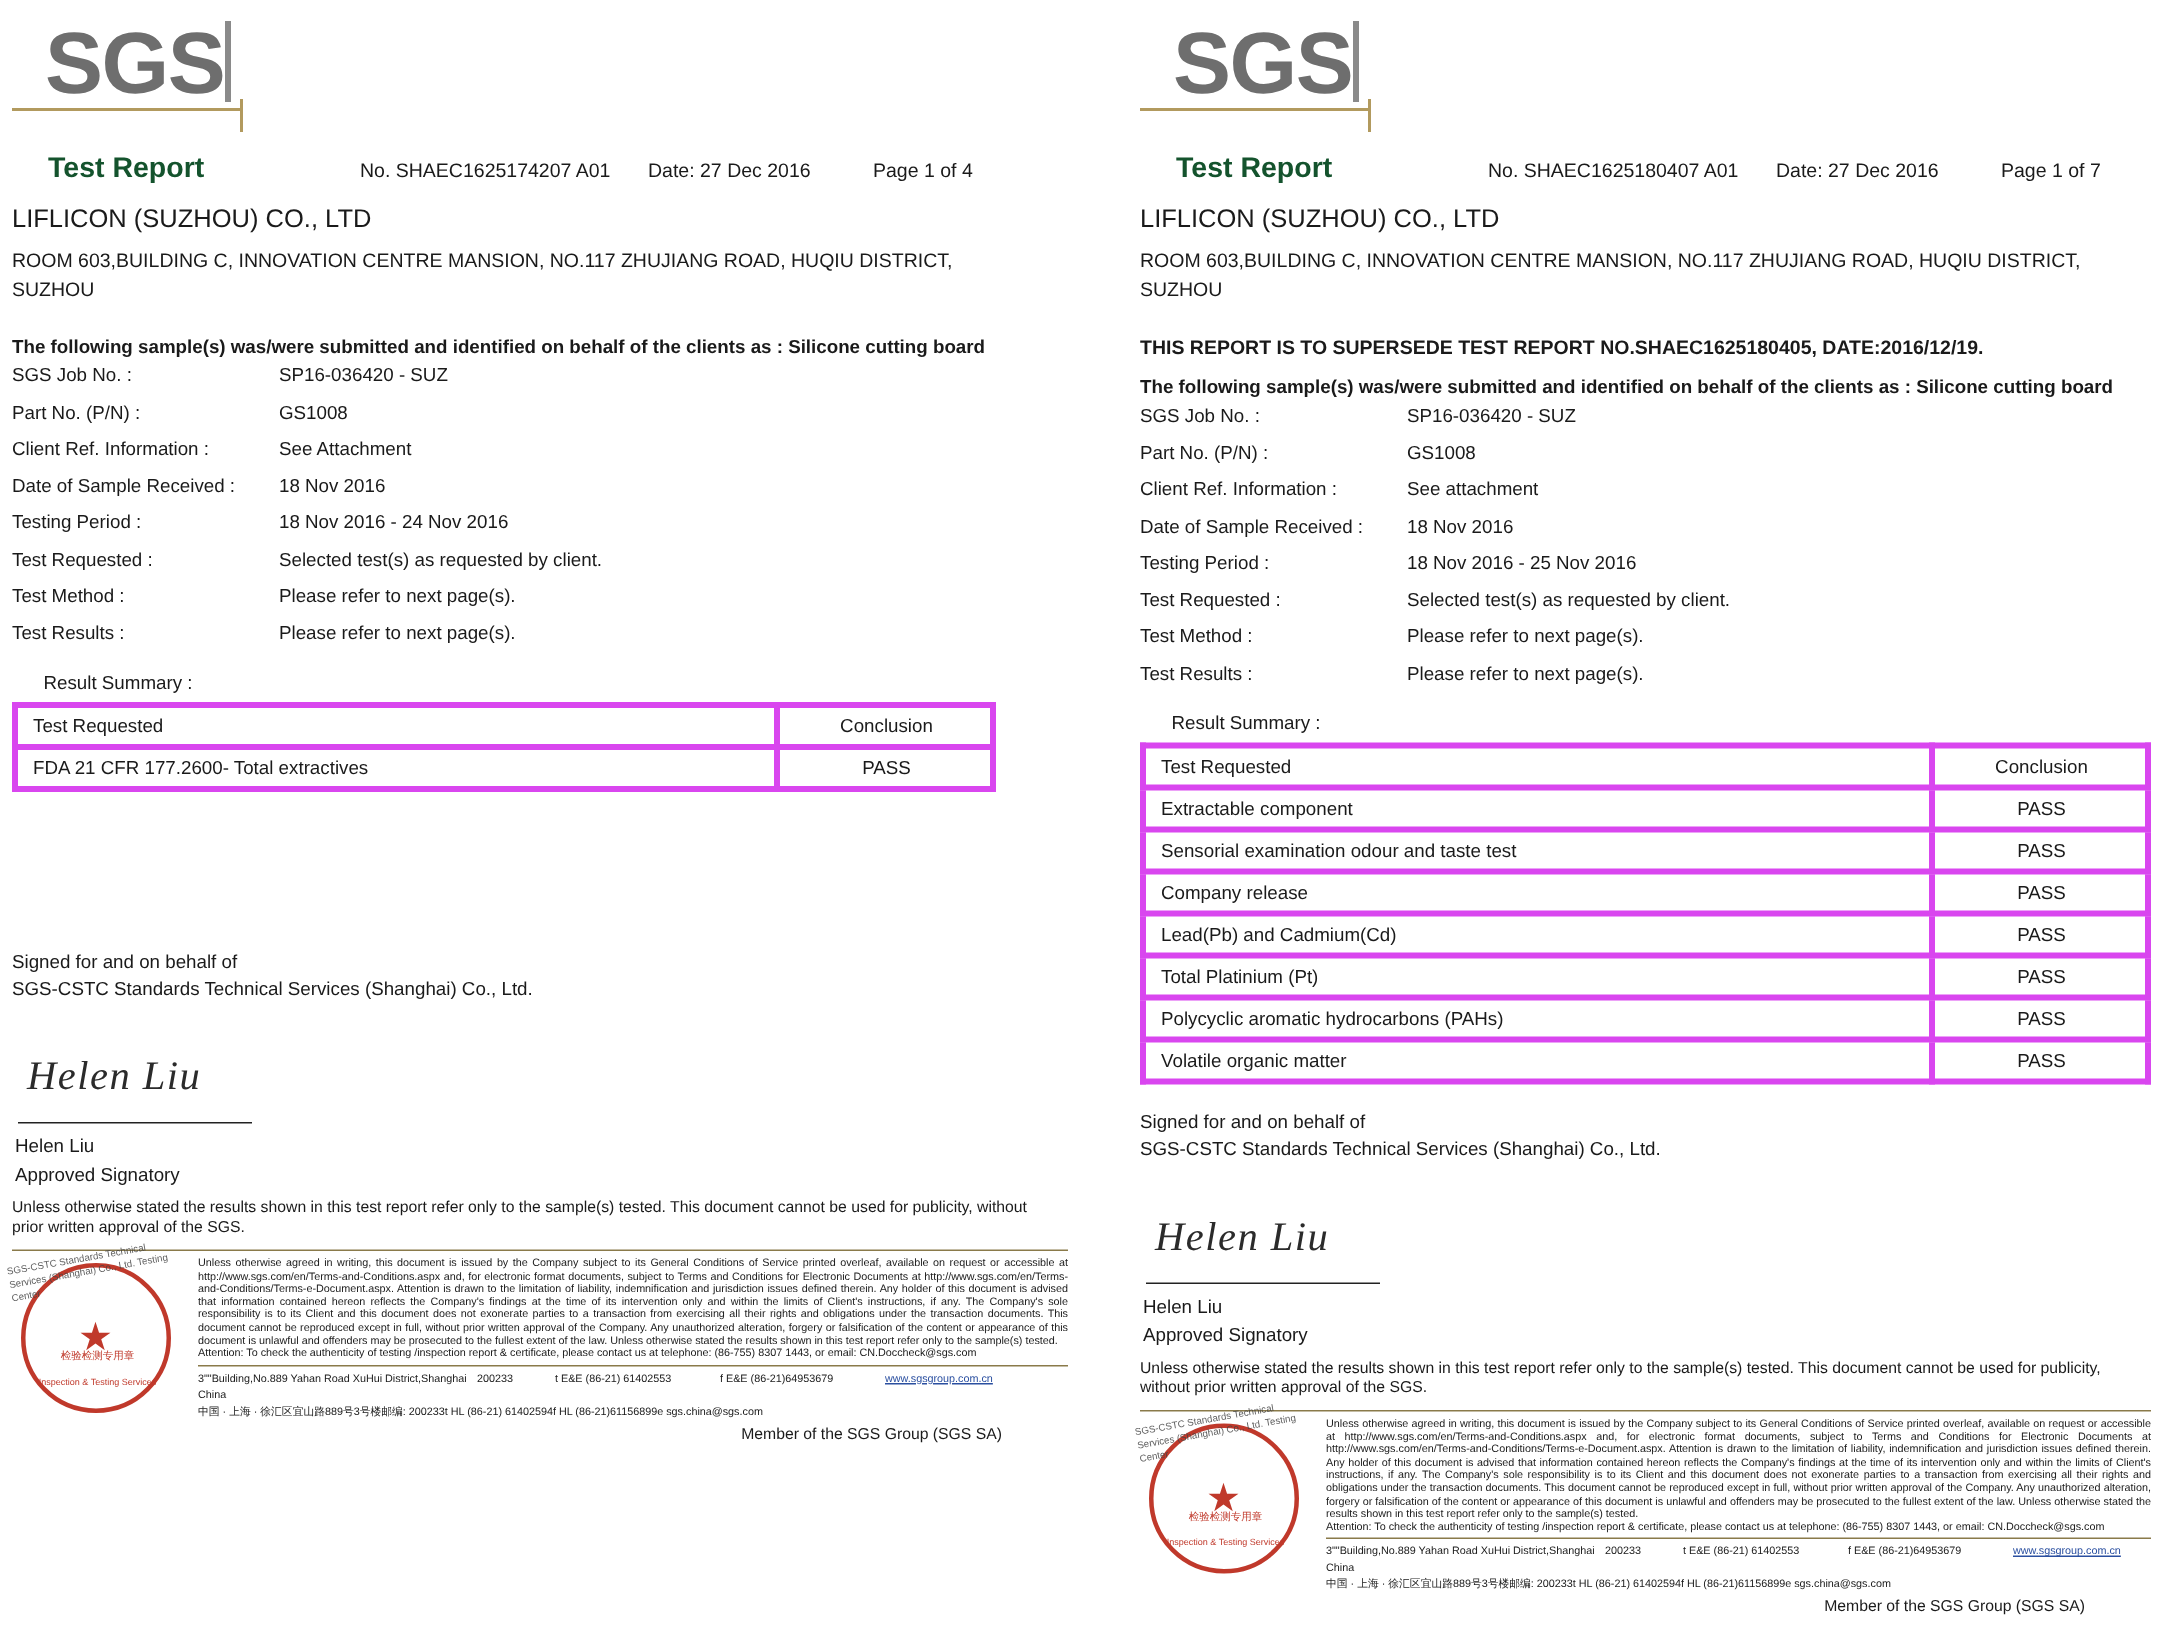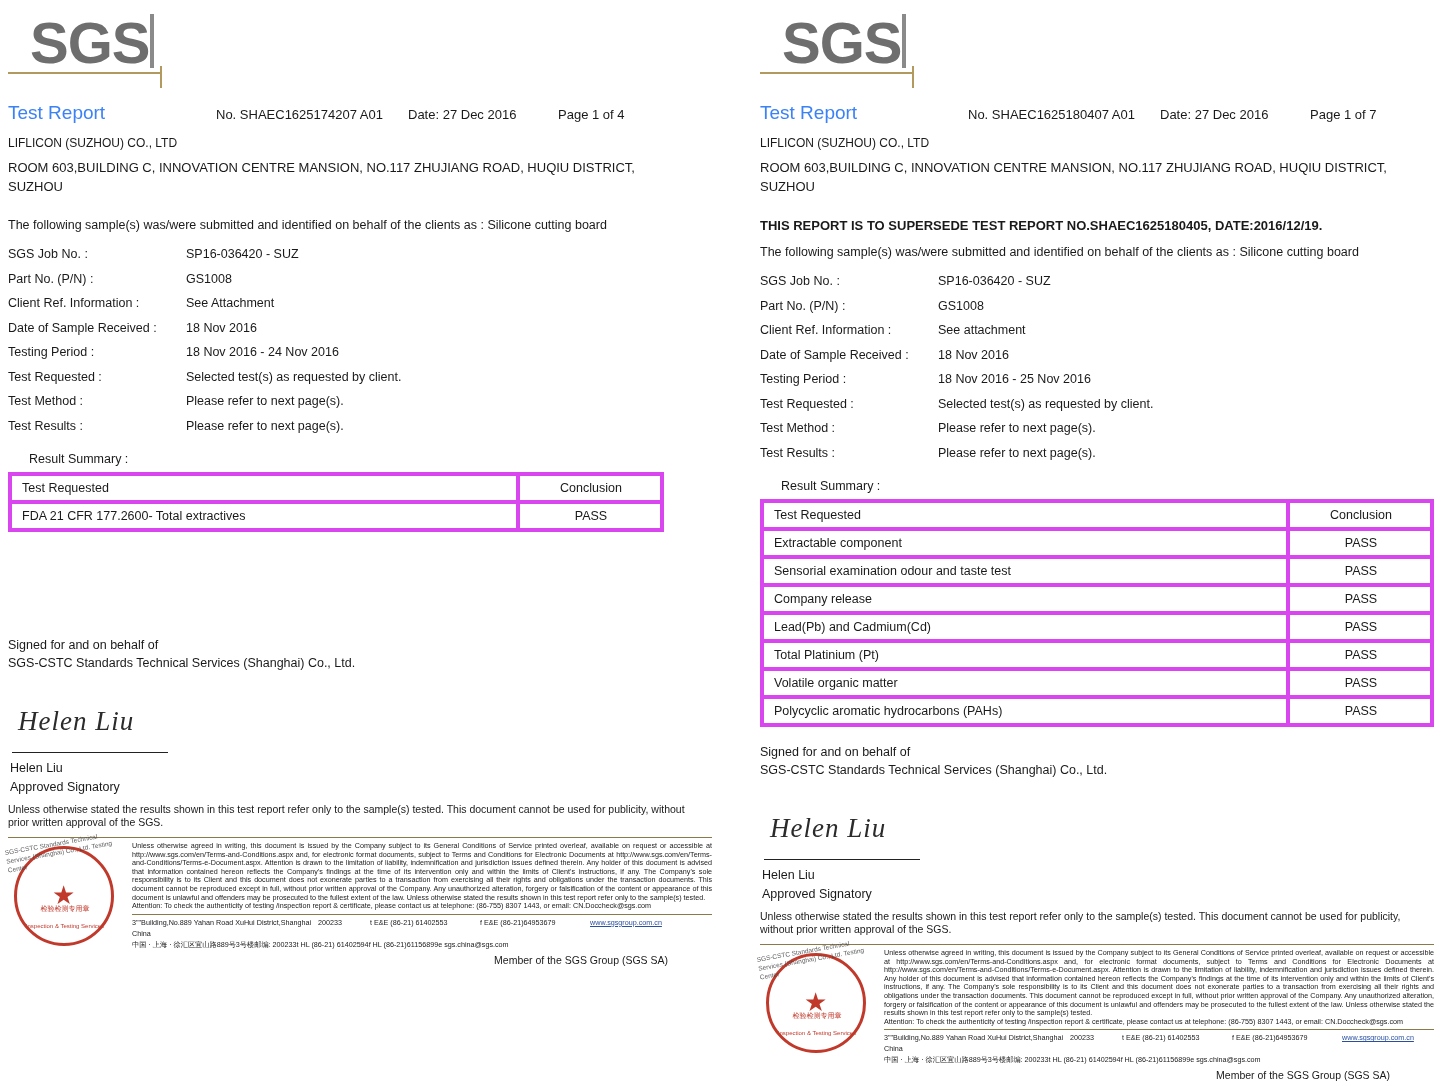--- a/index.html
+++ b/index.html
@@ -75,54 +75,55 @@
 
   
   .title-row {
     display: flex;
     align-items: baseline;
     margin-top: 14px;
     margin-bottom: 12px;
   }
   .doc-title {
     font-size: 19px;
-    font-weight: normal;
-    color: #3b82f6;
+    font-weight: bold;
+    color: #14532d;
     width: 208px;
+    margin-left: 24px;
   }
   .doc-no {
     font-size: 13px;
     width: 192px;
   }
   .doc-date {
     font-size: 13px;
     width: 150px;
   }
   .doc-page {
     font-size: 13px;
   }
 
   .company {
-    font-size: 12px;
+    font-size: 17px;
     margin-bottom: 8px;
   }
   .address {
     font-size: 13px;
     line-height: 19px;
     margin-bottom: 22px;
     max-width: 660px;
   }
   .supersede {
     font-size: 13px;
     font-weight: bold;
     margin-bottom: 12px;
   }
   .submitted {
     font-size: 12.5px;
-    margin-bottom: 10px;
+    font-weight: bold;
   }
 
   
   .meta-list {
     margin-bottom: 14px;
   }
   .meta-row {
     display: flex;
     font-size: 12.5px;
     line-height: 24.5px;
@@ -503,25 +504,25 @@
       </tr>
       <tr>
         <td class="col-test">Lead(Pb) and Cadmium(Cd)</td>
         <td class="col-concl">PASS</td>
       </tr>
       <tr>
         <td class="col-test">Total Platinium (Pt)</td>
         <td class="col-concl">PASS</td>
       </tr>
       <tr>
+        <td class="col-test">Polycyclic aromatic hydrocarbons (PAHs)</td>
+        <td class="col-concl">PASS</td>
+      </tr>
+      <tr>
         <td class="col-test">Volatile organic matter</td>
-        <td class="col-concl">PASS</td>
-      </tr>
-      <tr>
-        <td class="col-test">Polycyclic aromatic hydrocarbons (PAHs)</td>
         <td class="col-concl">PASS</td>
       </tr>
     </tbody>
       </table>
 
     <div class="spacer-block short"></div>
 
     <div class="signed-for">
       <div>Signed for and on behalf of</div>
       <div>SGS-CSTC Standards Technical Services (Shanghai) Co., Ltd.</div>

